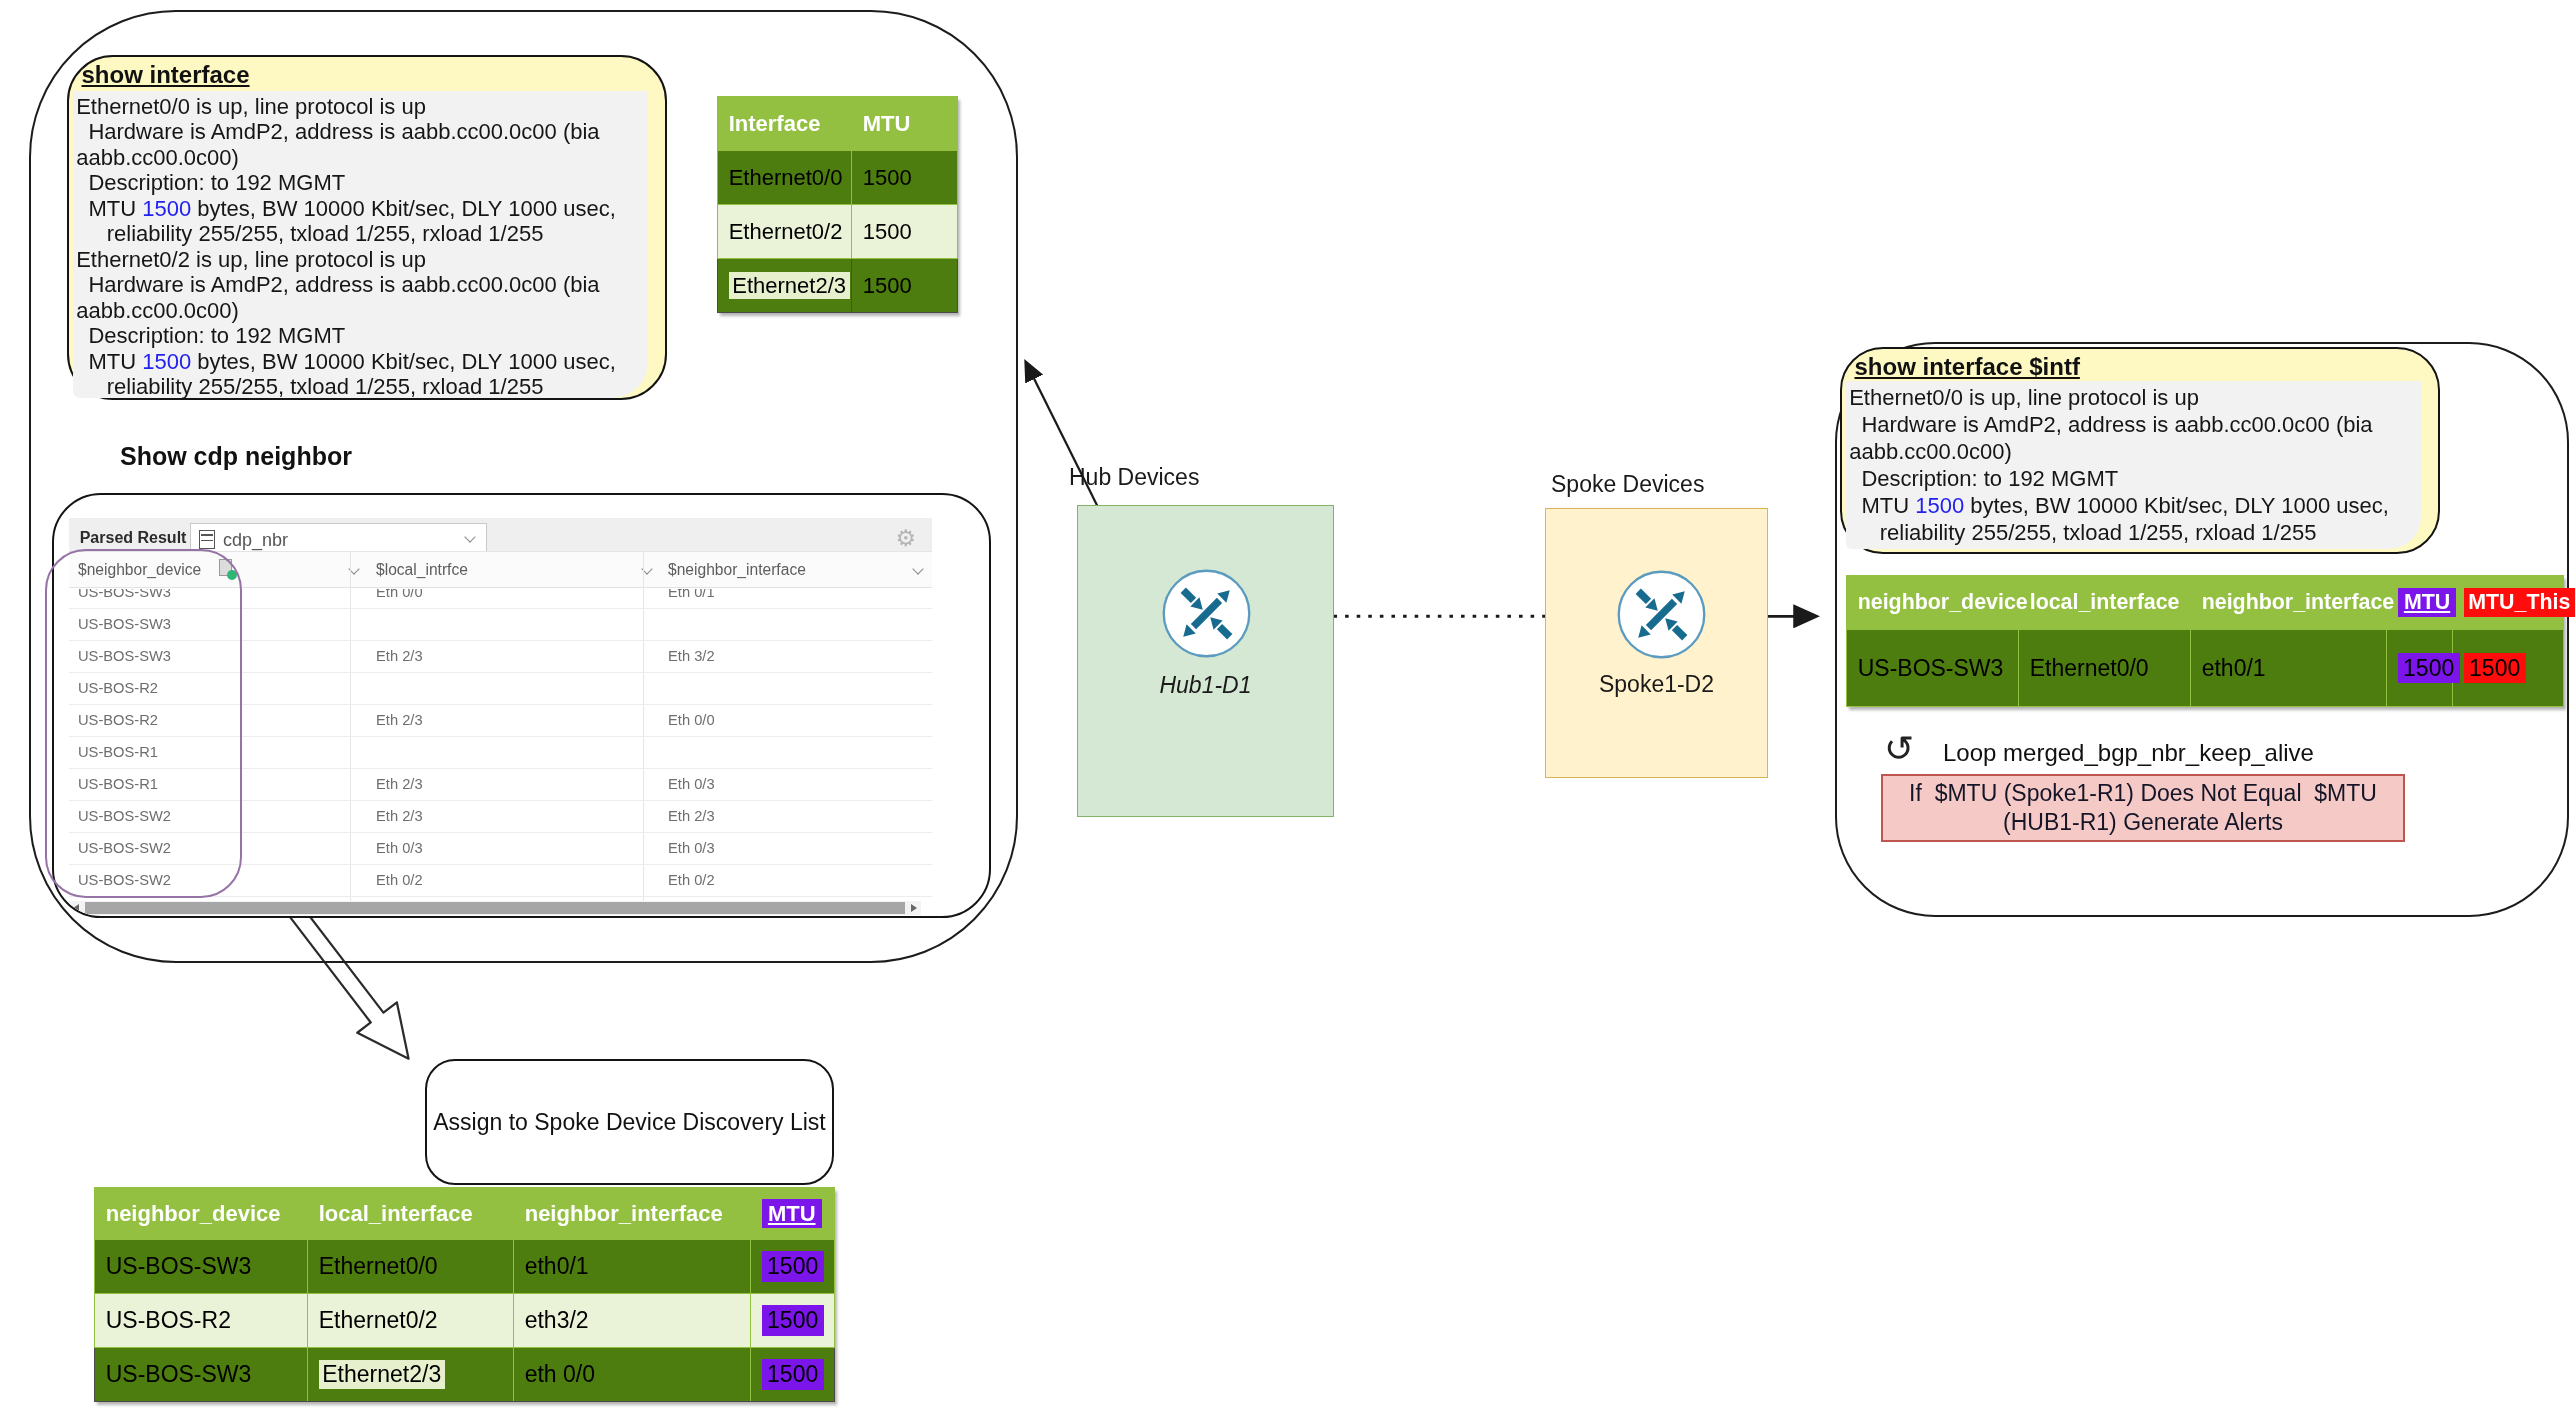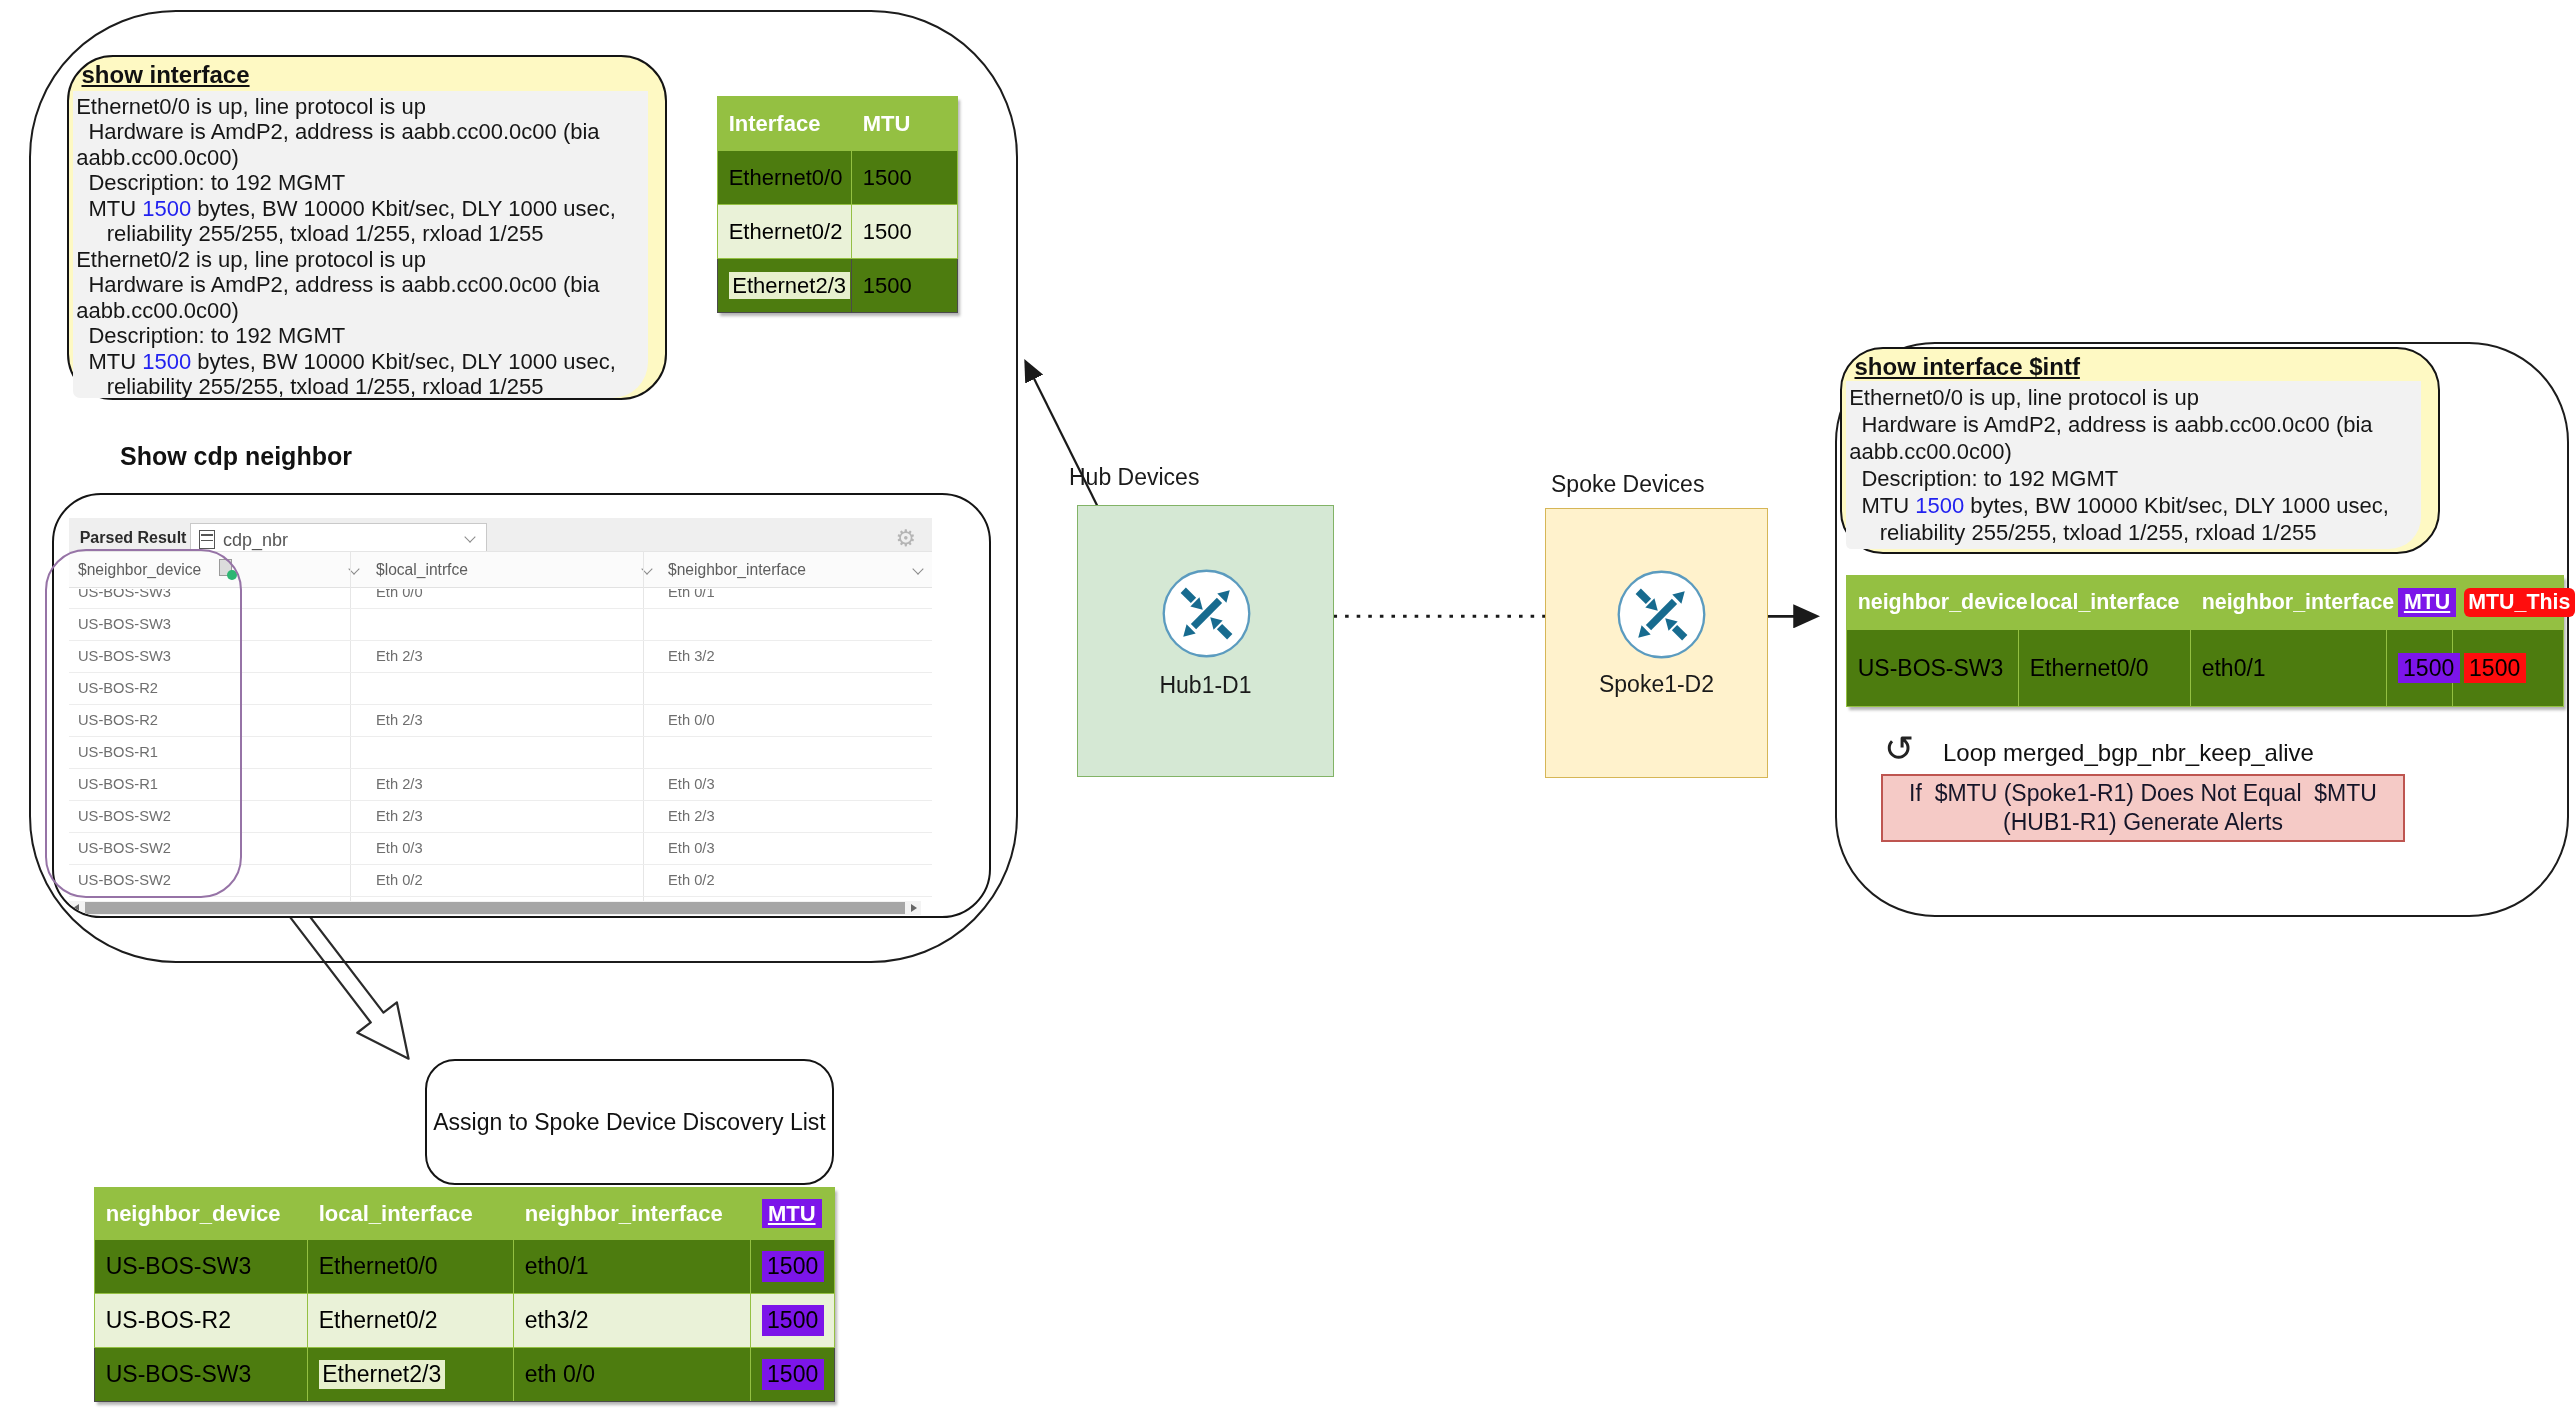--- a/index.html
+++ b/index.html
@@ -41,21 +41,21 @@
   .rtable { left:1846px; top:575px; width:717px; font-size:23px; }
   .rtable th { height:54px; font-size:21.4px; } .rtable td { height:77px; }
   .rtable th:nth-child(1){width:172px}.rtable th:nth-child(2){width:172px}
   .rtable th:nth-child(3){width:196px}.rtable th:nth-child(4){width:66px}.rtable th:nth-child(5){width:111px}
 
   .mark { display:inline-block; }
   .mark-green    { background:var(--cell-hl,#E7F0CD); padding:0.9px 3.6px; }
   .mark-purple   { background:var(--purple,#7C15E9); color:#000; padding:1.8px 5.4px; }
   .mark-red      { background:var(--red,#FF0D0D);   color:#000; padding:1.8px 5.4px; }
   .mark-purple-h { background:var(--purple,#7C15E9); color:#fff; text-decoration:underline; padding:1.8px 6.2px; }
-  .mark-red-h    { background:var(--red,#FF0D0D);   color:#fff; padding:1.8px 4.5px;border-radius:6px; }
+  .mark-red-h    { background:var(--red,#FF0D0D);   color:#fff; padding:1.8px 4.5px; }
 
   
   .h-underline { position:absolute; font-size:25px; font-weight:bold; }
   .plain-label { position:absolute; font-size:23px; color:#1a1a1a; }
 
   
   .cdp-panel { left:52px; top:493px; width:939px; height:425px; border:2.7px solid #141414;
                border-radius:49px; background:#fff; position:absolute; overflow:hidden; }
   .cdp-toolbar { position:absolute; left:15px; top:23px; width:863px; height:43px; background:#EFEFEF; }
   .pr-label { position:absolute; left:10.7px; top:10.7px; font-size:16px; font-weight:bold; color:#2b2b2b; }
@@ -94,22 +94,22 @@
   .lasso { position:absolute; left:45px; top:549px; width:197px; height:349px;
            border:2.2px solid var(--lasso,#9673A6); border-radius:41px; }
 
   
   .assign-box { position:absolute; left:425px; top:1059px; width:409px; height:126px;
                 border:2.7px solid #141414; border-radius:30px; background:#fff;
                 display:flex; align-items:center; justify-content:center; font-size:23px; }
 
   
   .dev-box { position:absolute; }
-  .hub-box   { left:1077px; top:505px; width:257px; height:272px;
-               background:var(--hub-fill,#D5E8D4);   border:1.8px solid var(--hub-border,#82B366); }
+  .hub-box   { left:1077px; top:505px; width:257px; height:312px;
+               background:var(--hub-fill,#D5E8D4);   border:1.8px solid var(--hub-border,#82B366);font-style:italic; }
   .spoke-box { left:1545px; top:508px; width:223px; height:270px;
                background:var(--spoke-fill,#FFF2CC); border:1.8px solid var(--spoke-border,#D6B656); }
   .dev-name { position:absolute; left:0; width:100%; text-align:center; font-size:23px; color:#1a1a1a; }
   .router-svg { position:absolute; }
 
   
   .loop-icon { position:absolute; left:1884px; top:728px; font-size:36px; color:#222;
                transform:scaleX(-1); }
   .loop-text { position:absolute; left:1943px; top:739px; font-size:24px; color:#111; }
   .alert-box { position:absolute; left:1881px; top:774px; width:524px; height:68px;

